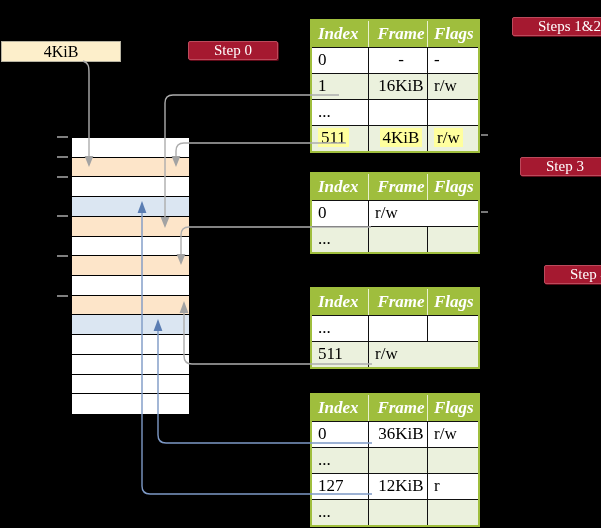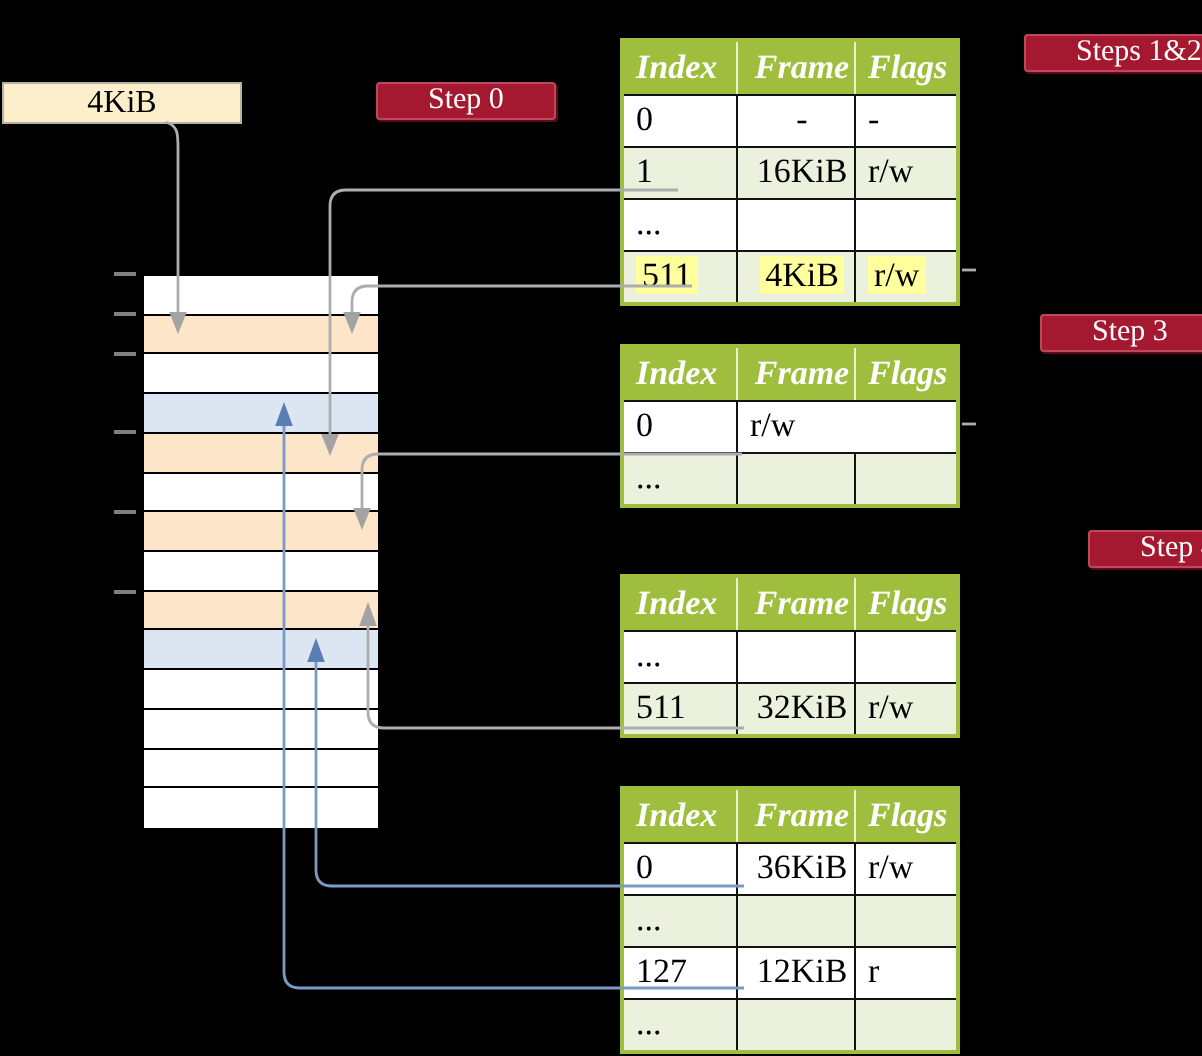--- a/index.html
+++ b/index.html
@@ -148,21 +148,20 @@
       <div class="th c1">Frame</div>
       <div class="th c2">Flags</div>
     </div>
     <div class="trow">
       <div class="td c0"><span>...</span></div>
       <div class="td c1"><span></span></div>
       <div class="td c2"><span></span></div>
     </div>
     <div class="trow shade">
       <div class="td c0"><span>511</span></div>
-      <div class="td c1"><span>32KiB</span></div>
       <div class="td c2"><span>r/w</span></div>
     </div>
   </div>
 
   <div class="ptable t4">
     <div class="thead">
       <div class="th c0">Index</div>
       <div class="th c1">Frame</div>
       <div class="th c2">Flags</div>
     </div>

